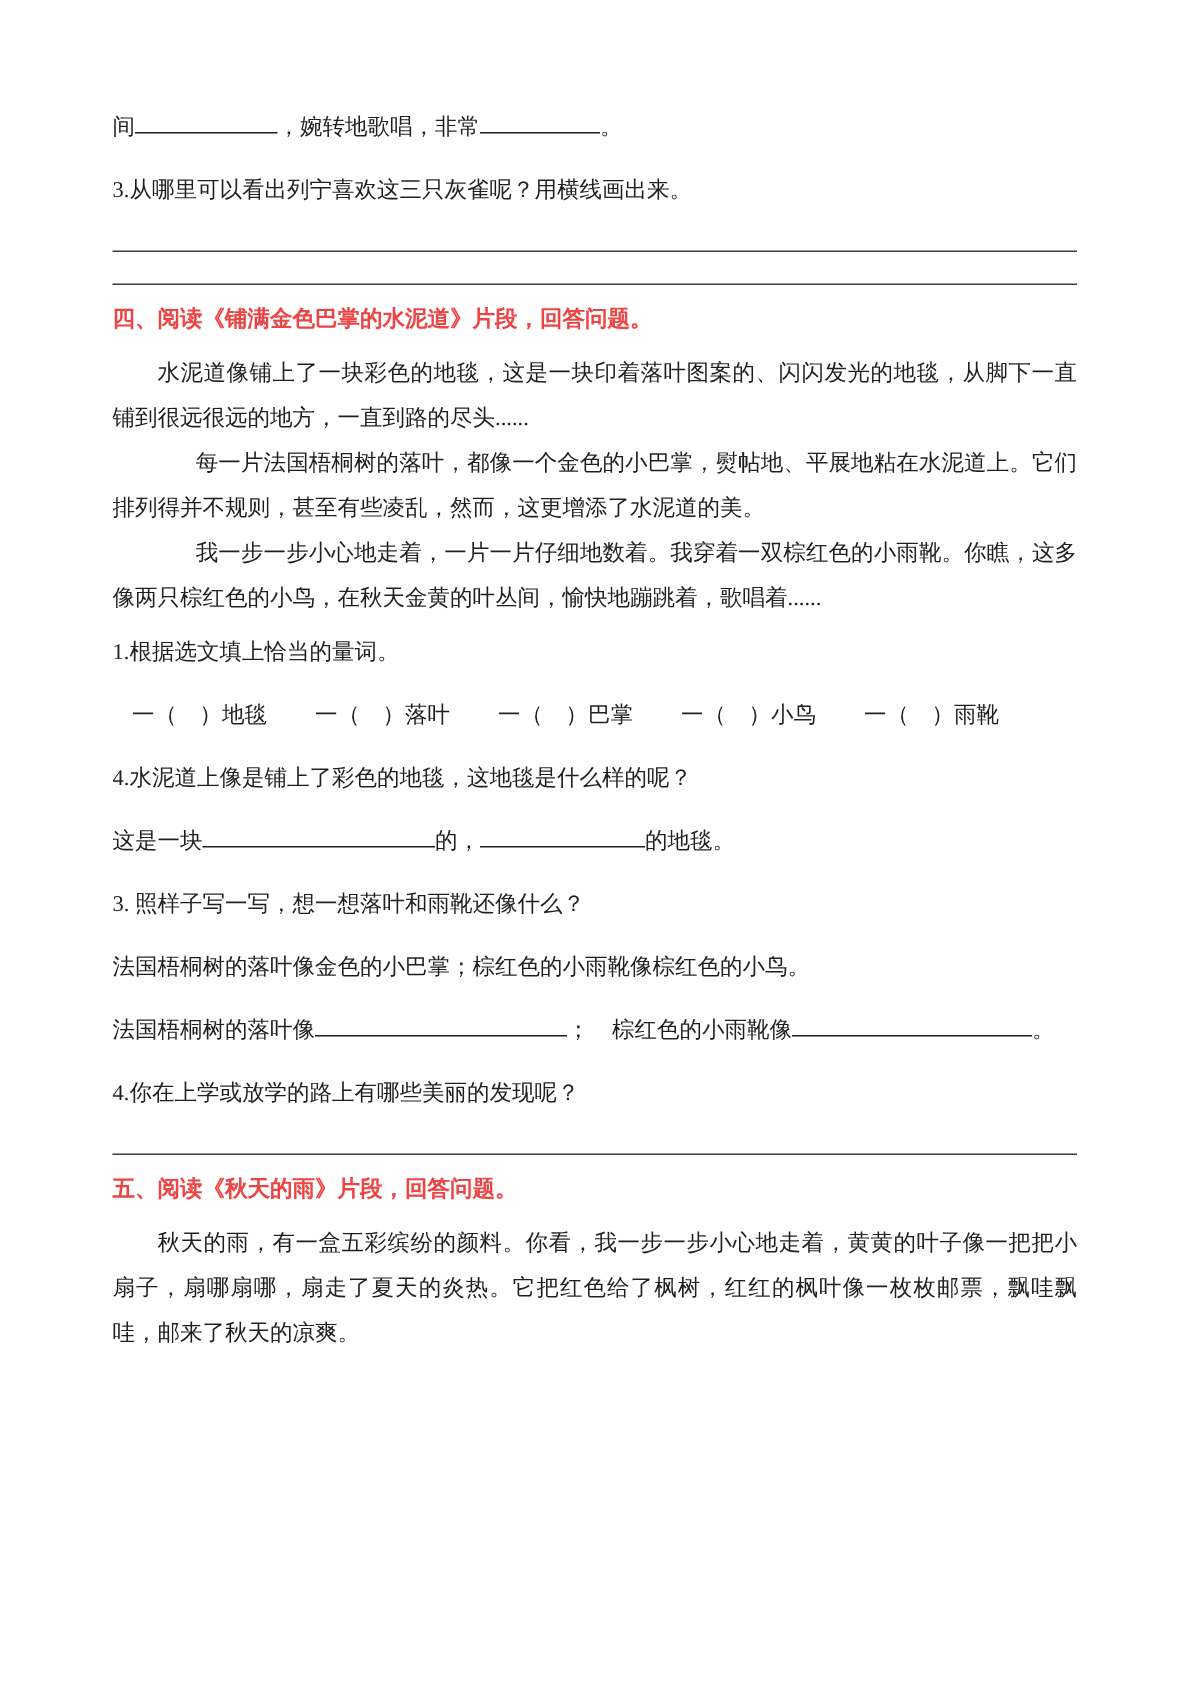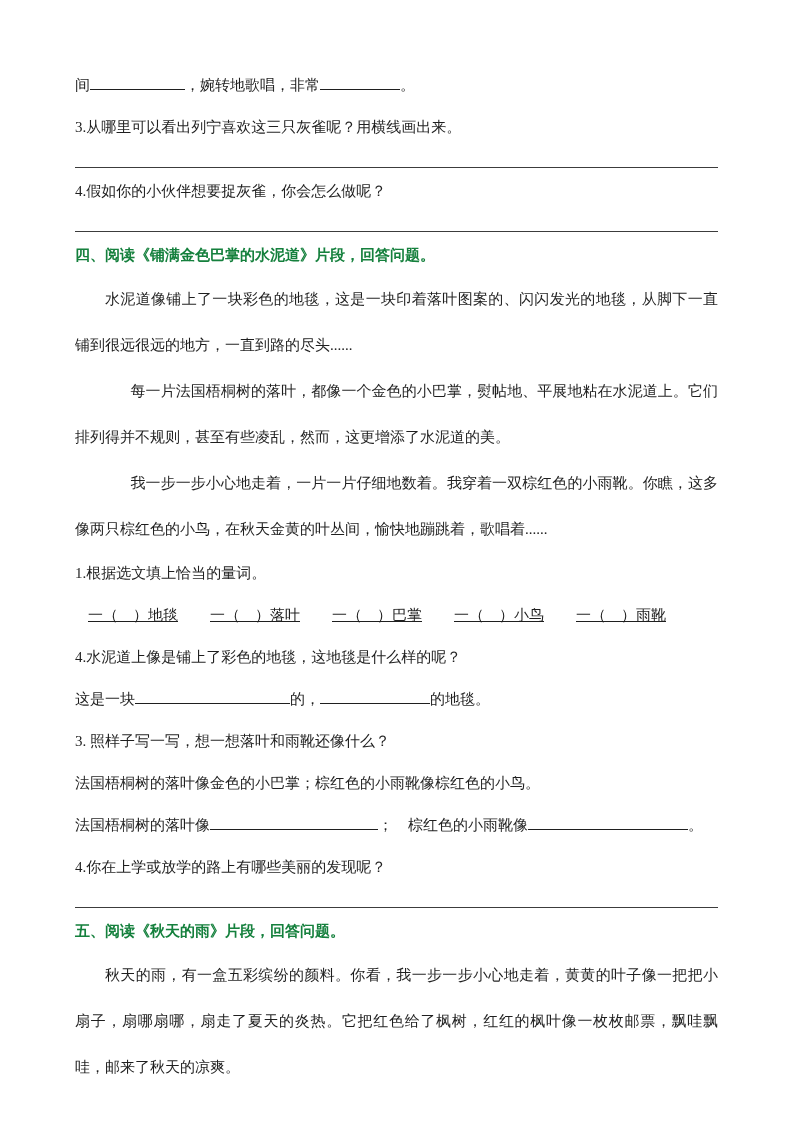--- a/index.html
+++ b/index.html
@@ -11,24 +11,24 @@
     height: 1086px;
     margin: 0 auto;
     background: #ffffff;
     padding: 64px 75px 0 75px;
     overflow: hidden;
     font-family: "Liberation Serif", "DejaVu Serif", serif;
     font-size: 15px;
     color: #1f1f1f;
   }
   .line { line-height: 42px; white-space: nowrap; }
-  .para { line-height: 46px; text-align: justify; }
+  .para { line-height: 30px; text-align: justify; }
   .indent-2 { text-indent: 2em; }
   .indent-4 { text-indent: 3.7em; font-family: Liberation Serif, serif; }
-  .bold { font-weight: 700; color: #15803d; }
+  .bold { font-weight: 700; color: #ef4444; }
   .answer-line {
     height: 20px;
     border-bottom: 1px solid #3c3c3c;
     margin-bottom: 2px;
   }
   .blank {
     display: inline-block;
     border-bottom: 1px solid #1f1f1f;
     height: 15px;
     vertical-align: baseline;
@@ -38,36 +38,34 @@
   .b155 { width: 155px; }
   .b110 { width: 110px; }
   .b168 { width: 168px; }
   .b160 { width: 160px; }
   .mw-row {
     display: flex;
     gap: 32px;
     line-height: 42px;
     padding-left: 13px;
     white-space: nowrap;
-    text-decoration: underline;
   }
 </style>
 </head>
 <body>
 
 <div class="page">
 
   <div class="line">
     <span>间</span><span class="blank b95"></span><span>，婉转地歌唱，非常</span><span class="blank b80"></span><span>。</span>
   </div>
 
   <div class="line">3.从哪里可以看出列宁喜欢这三只灰雀呢？用横线画出来。</div>
   <div class="answer-line"></div>
 
-  <div class="line">4.假如你的小伙伴想要捉灰雀，你会怎么做呢？</div>
   <div class="answer-line"></div>
 
   <div class="line bold">四、阅读《铺满金色巴掌的水泥道》片段，回答问题。</div>
 
   <p class="para indent-2">水泥道像铺上了一块彩色的地毯，这是一块印着落叶图案的、闪闪发光的地毯，从脚下一直铺到很远很远的地方，一直到路的尽头......</p>
   <p class="para indent-4">每一片法国梧桐树的落叶，都像一个金色的小巴掌，熨帖地、平展地粘在水泥道上。它们排列得并不规则，甚至有些凌乱，然而，这更增添了水泥道的美。</p>
   <p class="para indent-4">我一步一步小心地走着，一片一片仔细地数着。我穿着一双棕红色的小雨靴。你瞧，这多像两只棕红色的小鸟，在秋天金黄的叶丛间，愉快地蹦跳着，歌唱着......</p>
 
   <div class="line">1.根据选文填上恰当的量词。</div>
 

